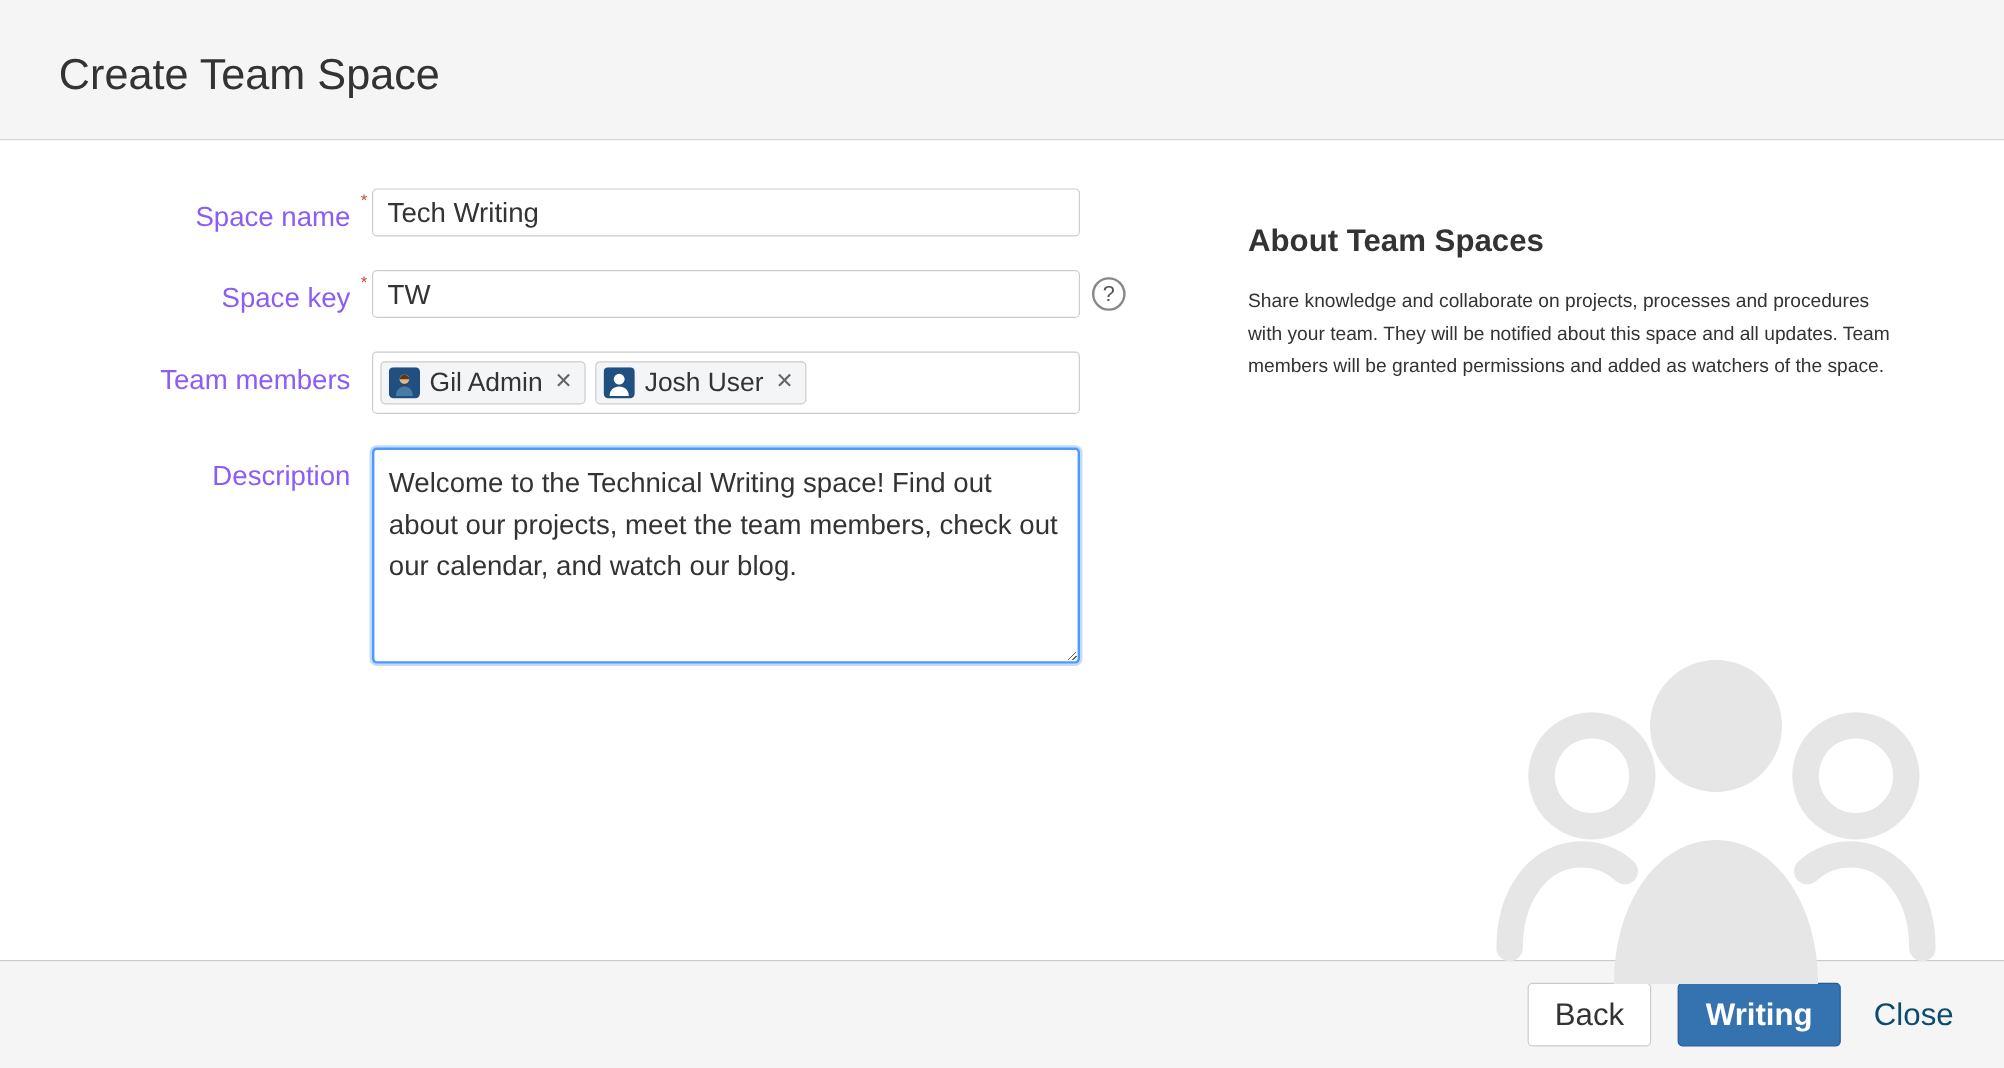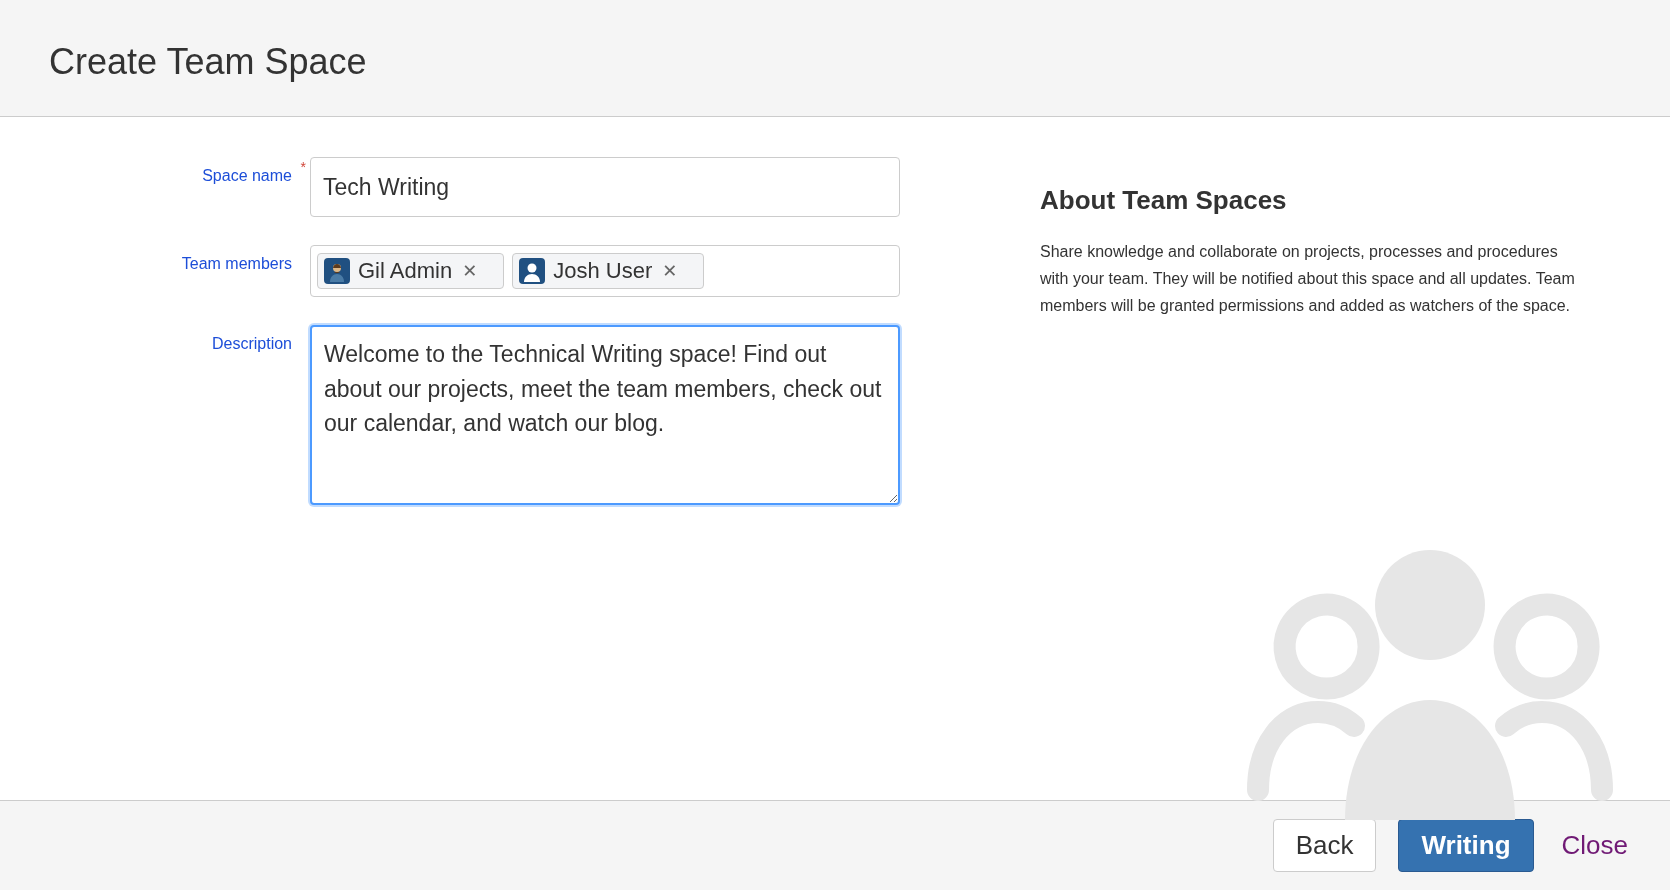--- a/index.html
+++ b/index.html
@@ -44,41 +44,41 @@
   .form-row {
     display: flex;
     align-items: flex-start;
     margin-bottom: 28px;
   }
   .form-label {
     width: 220px;
     text-align: right;
     padding-right: 18px;
     padding-top: 10px;
-    font-size: 16px;
-    color: #1d4ed8;
+    font-size: 23px;
+    color: #8b5cf6;
     position: relative;
   }
   .required::after {
     content: "*";
     color: #d04437;
     position: absolute;
     top: 2px;
     right: 4px;
     font-size: 14px;
   }
   .form-control {
     flex: 1;
     display: flex;
     align-items: center;
     gap: 10px;
   }
   .text-input {
     width: 590px;
-    height: 60px;
+    height: 40px;
     padding: 8px 12px;
     font-size: 23px;
     border: 1px solid #ccc;
     border-radius: 4px;
     background: #fff;
     color: #333;
   }
   .help-icon {
     width: 28px; height: 28px;
     border: 2px solid #888;
@@ -94,26 +94,26 @@
     border: 1px solid #ccc;
     border-radius: 4px;
     padding: 5px 6px;
     display:flex;
     flex-wrap: wrap;
     gap:8px;
     align-items:center;
   }
   .chip {
     display:inline-flex;
-    align-items:center;
+    align-items:flex-start;
     gap:8px;
     background:#f4f5f7;
     border:1px solid #ccc;
     border-radius:4px;
-    padding: 4px 24px 4px 6px;
+    padding: 4px 8px 4px 6px;
     font-size: 22px;
     color:#333;
   }
   .chip .avatar {
     width:26px;height:26px;border-radius:4px;
     display:flex;align-items:center;justify-content:center;
   }
   .chip .remove {
     color:#666;
     font-size:18px;
@@ -175,21 +175,21 @@
   }
   .btn-primary {
     background:#3572b0;
     border-color:#2a5a91;
     color:#fff;
     font-weight:600;
   }
   .btn-link {
     background:none;
     border:none;
-    color:#701a75;
+    color:#0c4a6e;
     padding: 10px 6px;
   }
 </style>
 </head>
 <body>
 
 <div class="dialog">
 
   <div class="header">
     <h1>Create Team Space</h1>
@@ -199,20 +199,27 @@
 
     <div class="form-col">
 
       <div class="form-row">
         <div class="form-label required">Space name</div>
         <div class="form-control">
           <input class="text-input" type="text" value="Tech Writing" style="">
         </div>
       </div>
 
+      <div class="form-row">
+        <div class="form-label required">Space key</div>
+        <div class="form-control">
+          <input class="text-input" type="text" value="TW" style="">
+          <span class="help-icon">?</span>
+        </div>
+      </div>
 
       <div class="form-row">
         <div class="form-label">Team members</div>
         <div class="form-control">
           <div class="chip-box">
 
             <span class="chip">
               <span class="avatar">
                 <svg width="26" height="26" viewBox="0 0 26 26">
                     <rect width="26" height="26" rx="4" fill="#205081"></rect>

